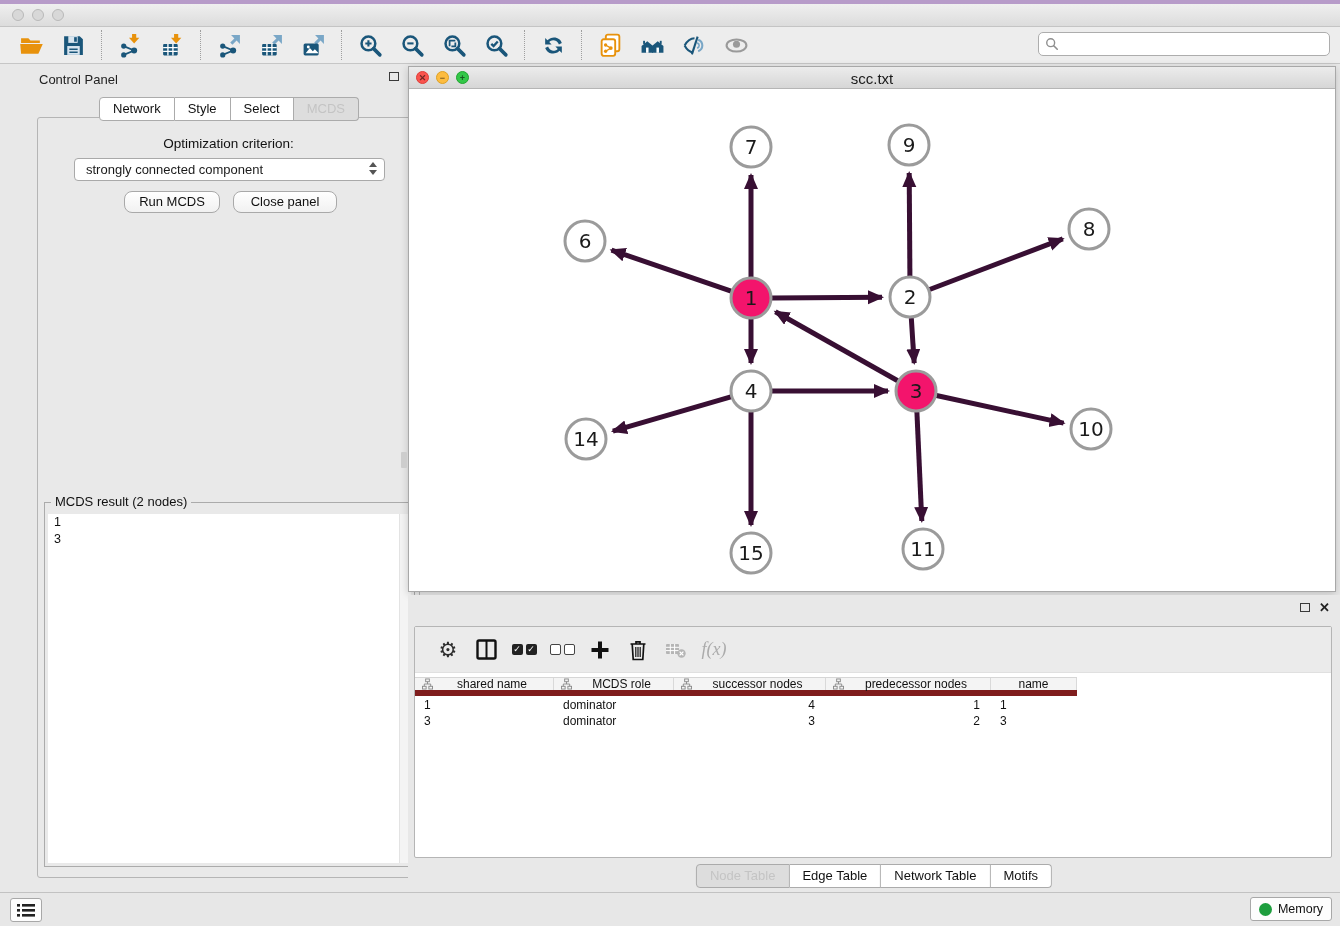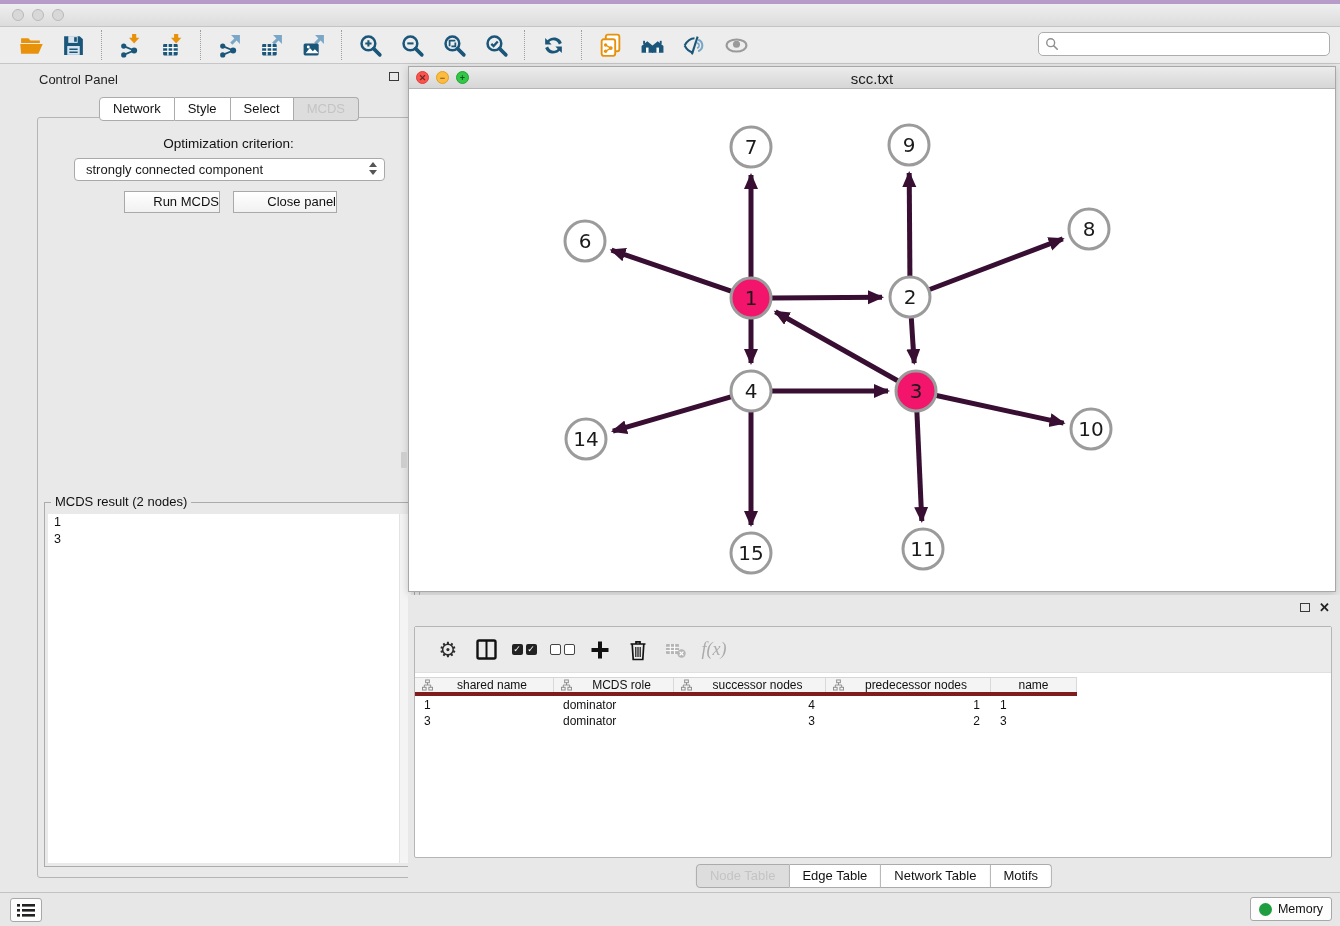--- a/index.html
+++ b/index.html
@@ -36,21 +36,21 @@
   .seg-active{background:#DDDDDD;color:#C4C4C4;}
   .cp-pane{position:absolute;left:8px;top:53px;width:383px;height:761px;background:#E9E9E9;
            border:1px solid #B5B5B5;border-radius:3px;}
   .opt-label{position:absolute;left:0;right:0;top:18px;text-align:center;font-size:13.5px;color:#111;}
   .cp-select{position:absolute;left:36px;top:40px;width:311px;height:23px;background:#fff;border:1px solid #A9A9A9;
              border-radius:4px;display:flex;align-items:center;padding-left:11px;font-size:13px;}
   .stepper{position:absolute;right:7px;top:3px;display:flex;flex-direction:column;gap:3px;}
   .tri-up{width:0;height:0;border-left:4px solid transparent;border-right:4px solid transparent;border-bottom:5px solid #555;}
   .tri-dn{width:0;height:0;border-left:4px solid transparent;border-right:4px solid transparent;border-top:5px solid #555;}
   .cp-btn{position:absolute;top:73px;height:22px;background:linear-gradient(#FFFFFF,#F1F1F1);
-          border:1px solid #A9A9A9;border-radius:0;font-size:13px;color:#111;text-align:right;line-height:20px;cursor:default;}
+          border:1px solid #A9A9A9;border-radius:8px;font-size:13px;color:#111;text-align:center;line-height:20px;cursor:default;}
   .groupbox{position:absolute;left:6px;top:384px;width:371px;height:365px;border:1px solid #ABABAB;}
   .group-legend{position:absolute;left:6px;top:-9px;background:#E9E9E9;padding:0 4px;font-size:13px;color:#111;}
   .result-list{position:absolute;left:3px;right:3px;top:11px;bottom:3px;background:#fff;overflow:hidden;}
   .result-item{font-size:12.5px;padding-left:6px;line-height:17px;color:#111;}
   .result-scroll{position:absolute;right:3px;top:11px;bottom:3px;width:12px;background:#F4F4F4;border-left:1px solid #E3E3E3;}
   
   .net-window{position:absolute;left:408px;top:66px;width:928px;height:526px;background:#fff;
               border:1px solid #A8A8A8;box-shadow:0 2px 8px rgba(0,0,0,0.18);}
   .net-titlebar{position:absolute;left:0;top:0;width:100%;height:22px;
                 background:linear-gradient(#ECECEC,#D6D6D6);border-bottom:1px solid #B5B5B5;}
@@ -68,21 +68,21 @@
            border:1px solid #B5B5B5;border-radius:2px;overflow:hidden;}
   .tp-toolbar{position:absolute;left:0;top:0;right:0;height:46px;background:#EBEBEB;
               display:flex;align-items:center;padding-left:14px;border-bottom:1px solid #E0E0E0;}
   .tp-ico{display:flex;align-items:center;justify-content:center;width:26px;height:26px;margin:0 6px;cursor:default;}
   .gear-glyph{font-size:21px;color:#2E2E2E;line-height:22px;font-family:"DejaVu Sans",sans-serif;}
   .chkpair{display:flex;gap:3px;}
   .chk{width:11px;height:11px;border-radius:2px;background:#222;color:#fff;font-size:9px;line-height:11px;text-align:center;}
   .unchk{width:11px;height:11px;border-radius:2px;background:#fff;border:1.5px solid #444;}
   .fx{font-family:"Liberation Serif",serif;font-style:italic;font-size:18px;color:#ABABAB;}
   .t-head{position:absolute;left:0;top:50px;height:19px;display:flex;background:#000000;
-          border-top:1px solid #D6D6D6;border-bottom:4px solid #7f1d1d;}
+          border-top:1px solid #D6D6D6;border-bottom:6px solid #7f1d1d;}
   .th{display:flex;align-items:center;border-right:1px solid #D9D9D9;padding:0 4px;height:100%;background:#F4F4F4;}
   .hicon{display:flex;margin:0 2px 0 3px;}
   .hlabel{flex:1;text-align:center;font-size:12px;color:#111;white-space:nowrap;overflow:hidden;}
   .t-rows{position:absolute;left:0;top:70px;right:0;}
   .tr{display:flex;height:16px;line-height:16px;}
   .td{font-size:12px;color:#111;padding:0 11px 0 9px;white-space:nowrap;}
   .tp-tabs{left:50%;transform:translateX(-50%);top:269px;}
   
   .statusbar{position:absolute;left:0;top:892px;width:1340px;height:51px;background:#E7E7E7;border-top:1px solid #C2C2C2;}
   .sb-btn{position:absolute;height:24px;background:#FDFDFD;border:1px solid #A8A8A8;border-radius:3px;

